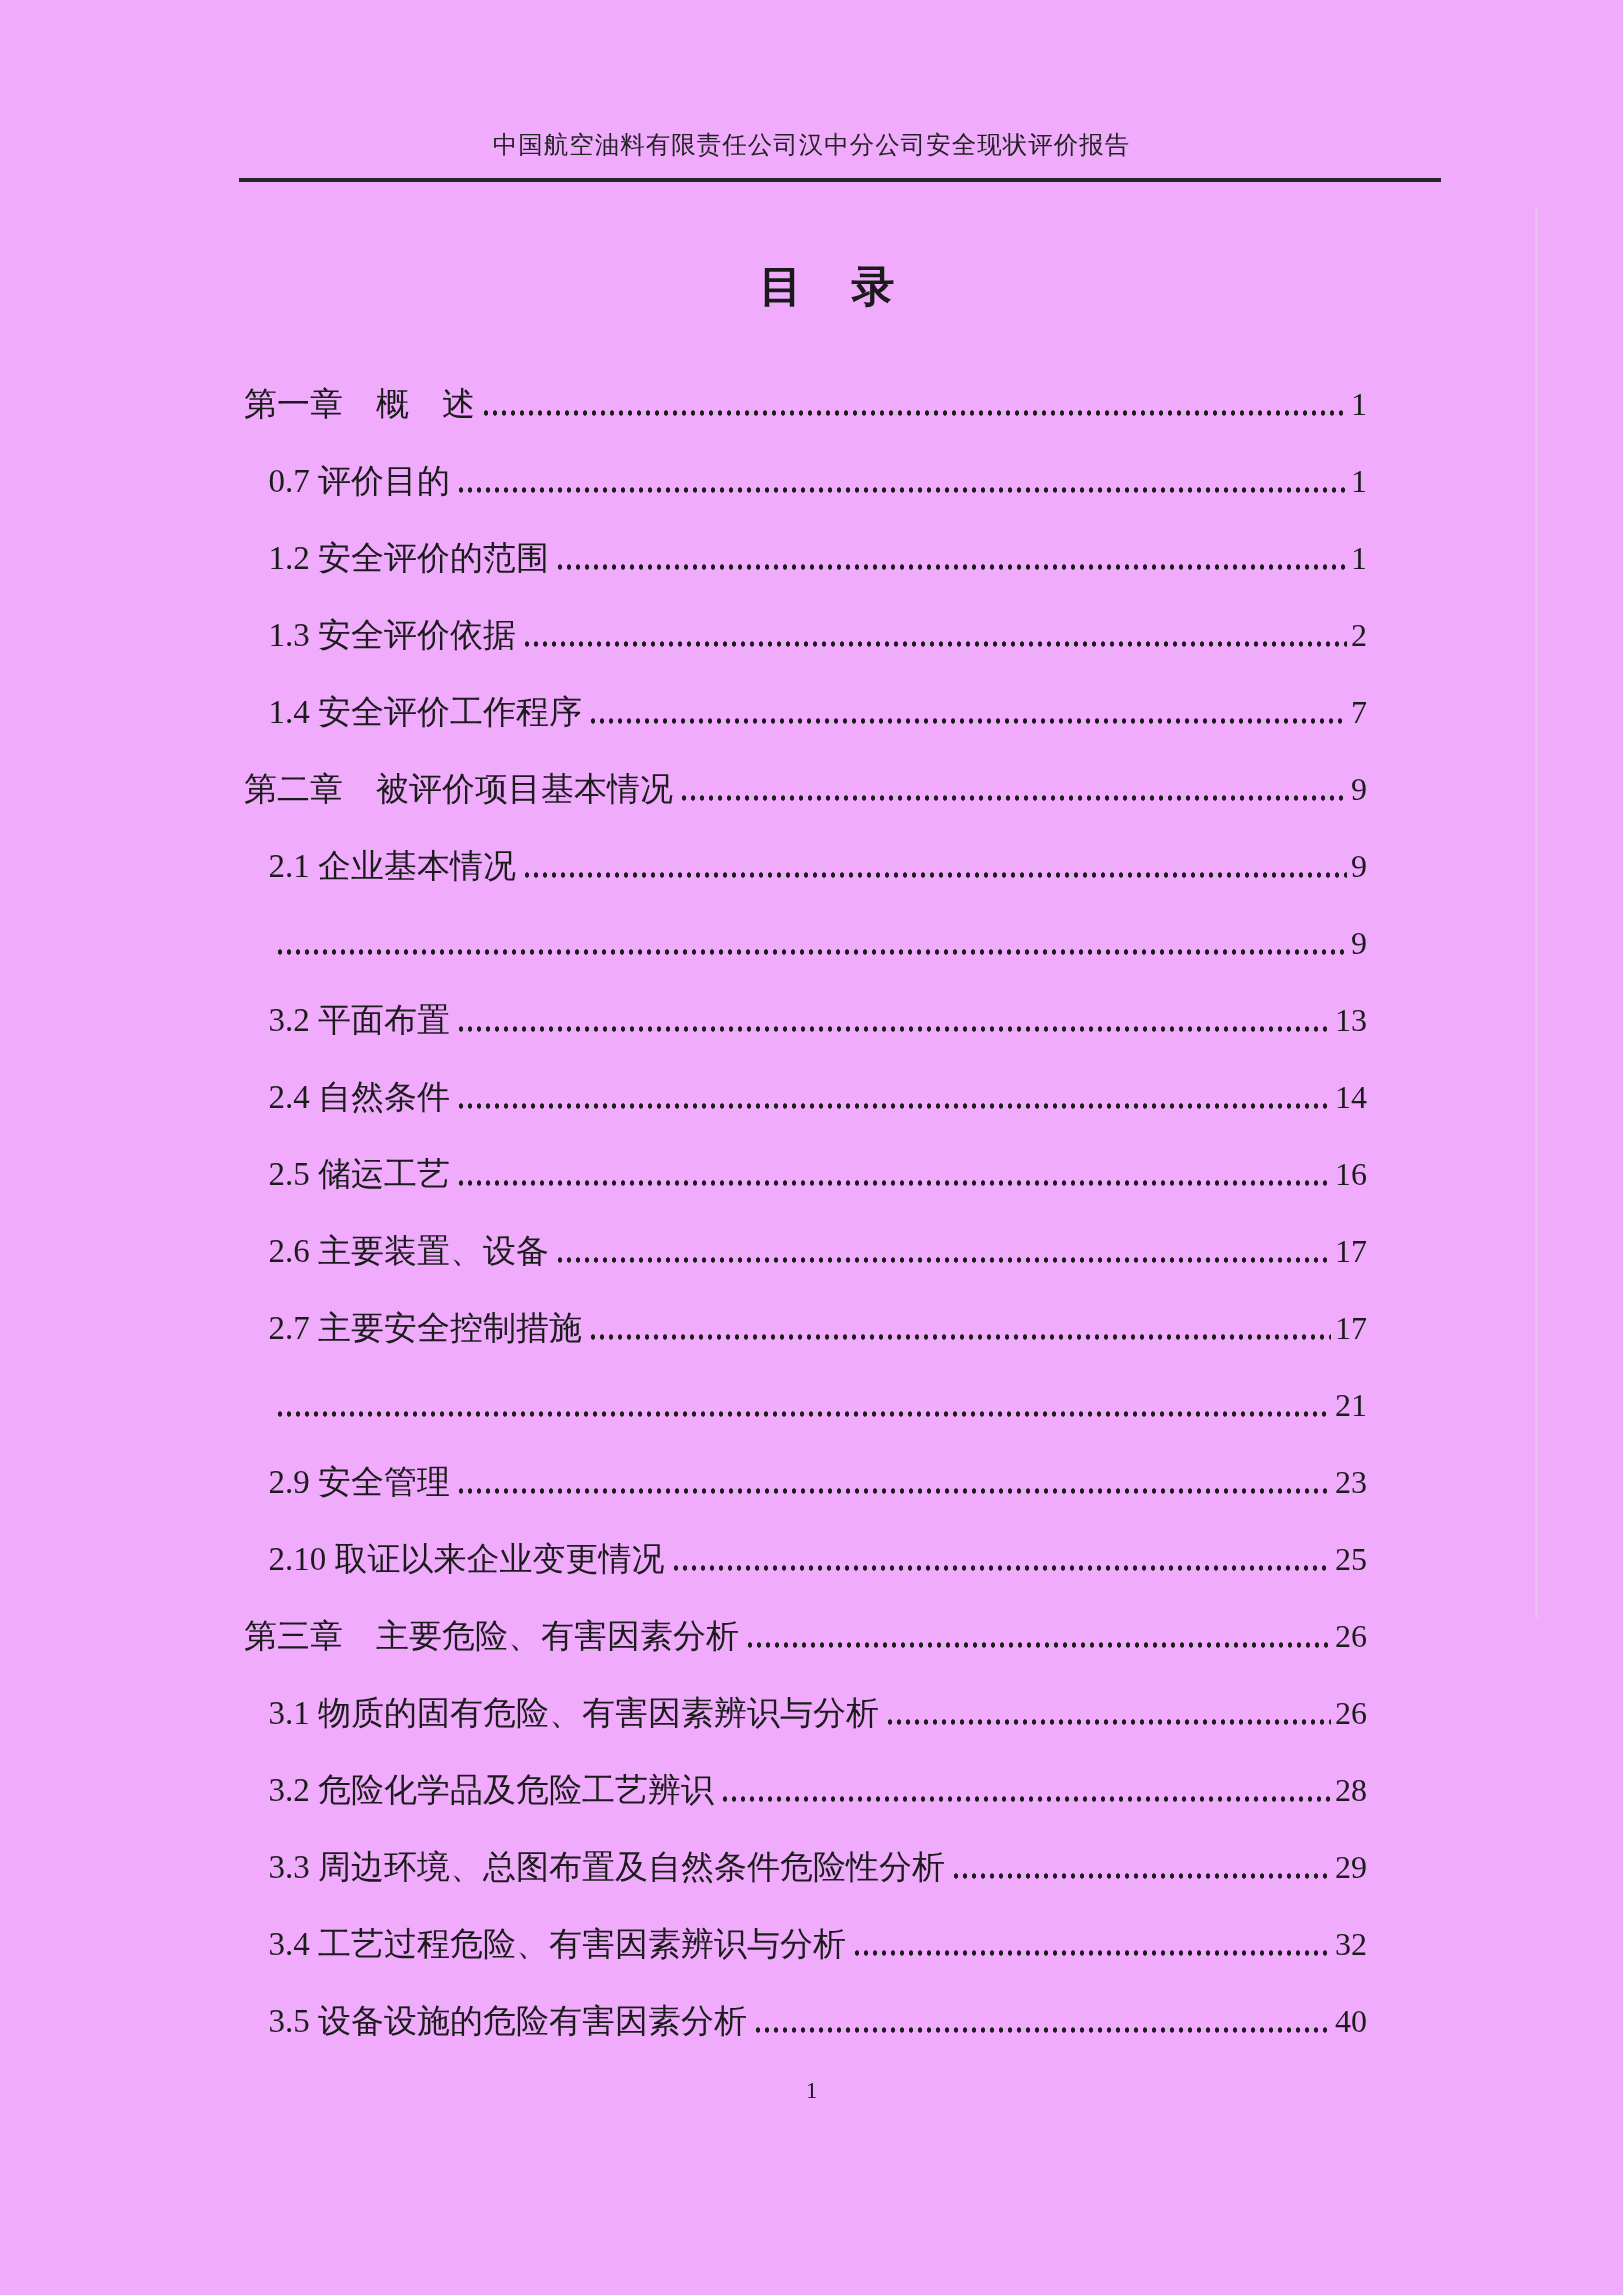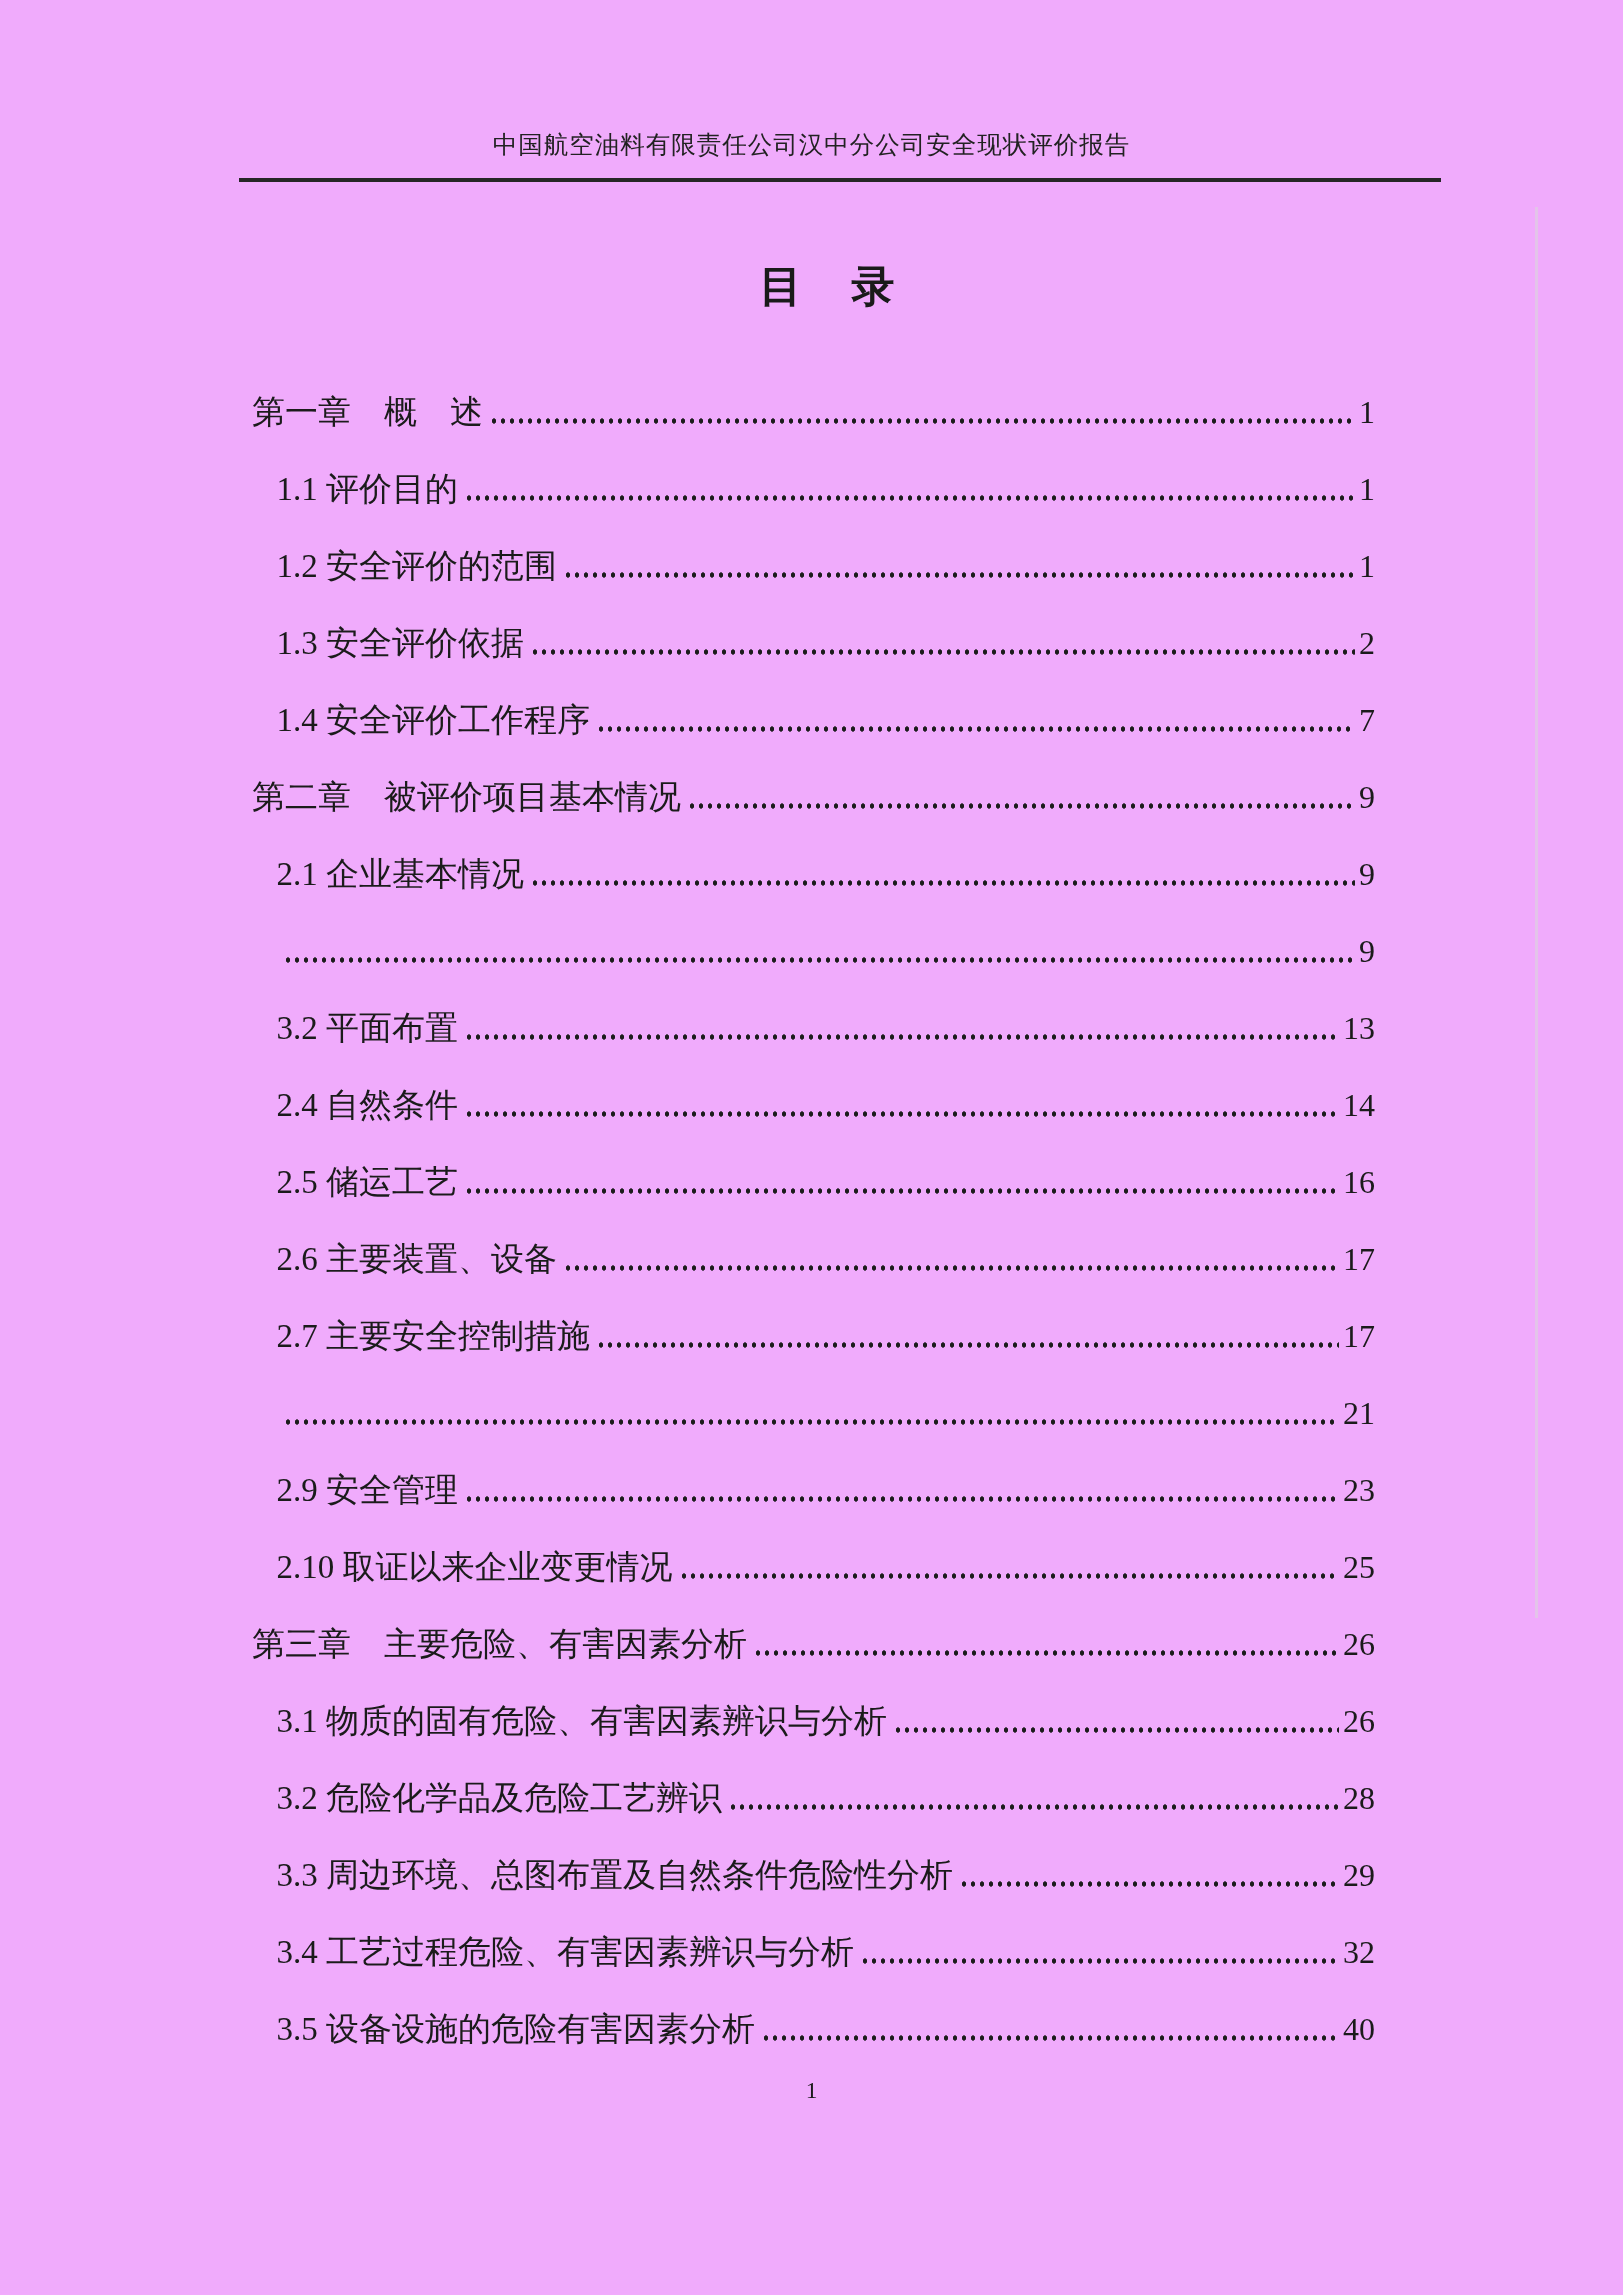--- a/index.html
+++ b/index.html
@@ -58,21 +58,21 @@
     letter-spacing: 3.1px;
     color: #1a1a1a;
     padding-left: 17px;
   }
   
   .toc-list {
     position: absolute;
     top: 358px;
     left: 236px;
     width: 1123px;
-    margin: 16px;
+    margin: 8px;
     padding: 0;
     list-style: none;
   }
   .toc-row {
     display: flex;
     align-items: baseline;
     line-height: 77px;
     height: 77px;
     font-size: 33px;
     white-space: nowrap;
@@ -120,21 +120,21 @@
 
   <div class="toc-title">目　录</div>
 
   <ul class="toc-list">
       <li class="toc-row chapter">
     <span class="toc-label">第一章　概　述</span>
     <span class="leader"></span>
     <span class="toc-page">1</span>
   </li>
       <li class="toc-row section">
-    <span class="toc-label">1.1 评价目的</span>
+    <span class="toc-label">0.7 评价目的</span>
     <span class="leader"></span>
     <span class="toc-page">1</span>
   </li>
       <li class="toc-row section">
     <span class="toc-label">1.2 安全评价的范围</span>
     <span class="leader"></span>
     <span class="toc-page">1</span>
   </li>
       <li class="toc-row section">
     <span class="toc-label">1.3 安全评价依据</span>

